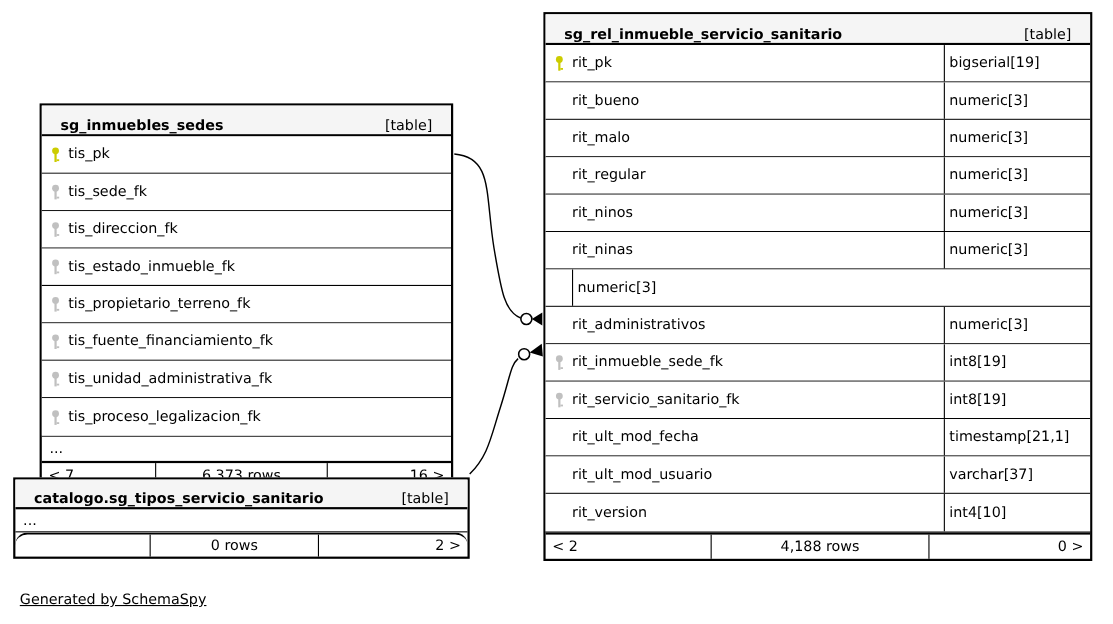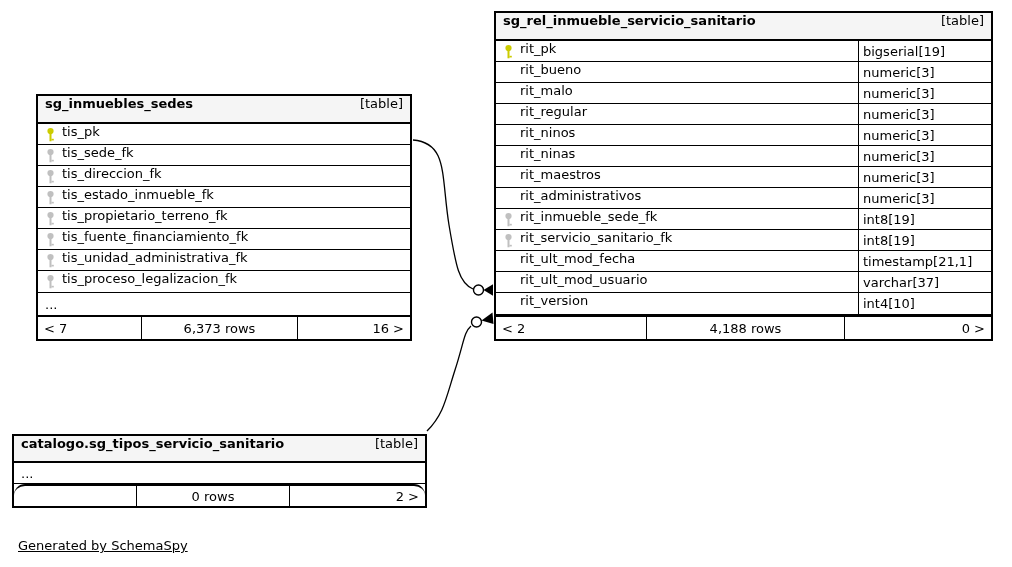--- a/index.html
+++ b/index.html
@@ -5,28 +5,28 @@
   html,body{margin:0;padding:0;}
   body{
     width:1012px;height:567px;position:relative;background:#ffffff;
     font-family:"DejaVu Sans","Liberation Sans",sans-serif;
     font-size:13px;color:#000;overflow:hidden;
   }
   .entity{
     position:absolute;background:#fff;border:2px solid #000;box-sizing:border-box;
   }
   .entity-header{
-    display:flex;justify-content:space-between;align-items:flex-start;
+    display:flex;justify-content:space-between;align-items:flex-end;
     background:#f5f5f5;border-bottom:2px solid #000;
-    height:28px;padding:0 7px;box-sizing:border-box;
+    height:28px;padding:0 17px;box-sizing:border-box;
   }
   .entity-title{font-weight:bold;}
   .entity-badge{font-weight:normal;}
   .row{
-    display:flex;height:21px;box-sizing:border-box;
+    display:flex;align-items:center;height:34px;box-sizing:border-box;
     border-bottom:1px solid #000;background:#fff;
   }
   .rows .row:last-child{border-bottom:none;}
   .rows-sep{border-bottom:1px solid #000;}
   .key-cell{
     width:24px;flex:0 0 24px;display:flex;justify-content:center;align-items:center;
   }
   .key-cell svg{visibility:hidden;}
   .key-cell[data-icon="pk-key-icon"] svg{visibility:visible;color:var(--pk-key,#cccc00);}
   .key-cell[data-icon="fk-key-icon"] svg{visibility:visible;color:var(--fk-key,#c0c0c0);}
@@ -245,21 +245,20 @@
       <span class="col-type">numeric[3]</span>
     </div>
       <div class="row">
       <span class="key-cell" data-icon="">
         <svg viewBox="0 0 12 16" width="11" height="15">
             <circle cx="6" cy="4.3" r="3.4" fill="currentColor"></circle>
             <rect x="4.9" y="6" width="2.2" height="9.4" fill="currentColor"></rect>
             <rect x="7" y="12.7" width="2.6" height="1.8" fill="currentColor"></rect>
           </svg>
       </span>
-      <span class="col-name">rit_maestros</span>
       <span class="col-type">numeric[3]</span>
     </div>
       <div class="row">
       <span class="key-cell" data-icon="">
         <svg viewBox="0 0 12 16" width="11" height="15">
             <circle cx="6" cy="4.3" r="3.4" fill="currentColor"></circle>
             <rect x="4.9" y="6" width="2.2" height="9.4" fill="currentColor"></rect>
             <rect x="7" y="12.7" width="2.6" height="1.8" fill="currentColor"></rect>
           </svg>
       </span>

